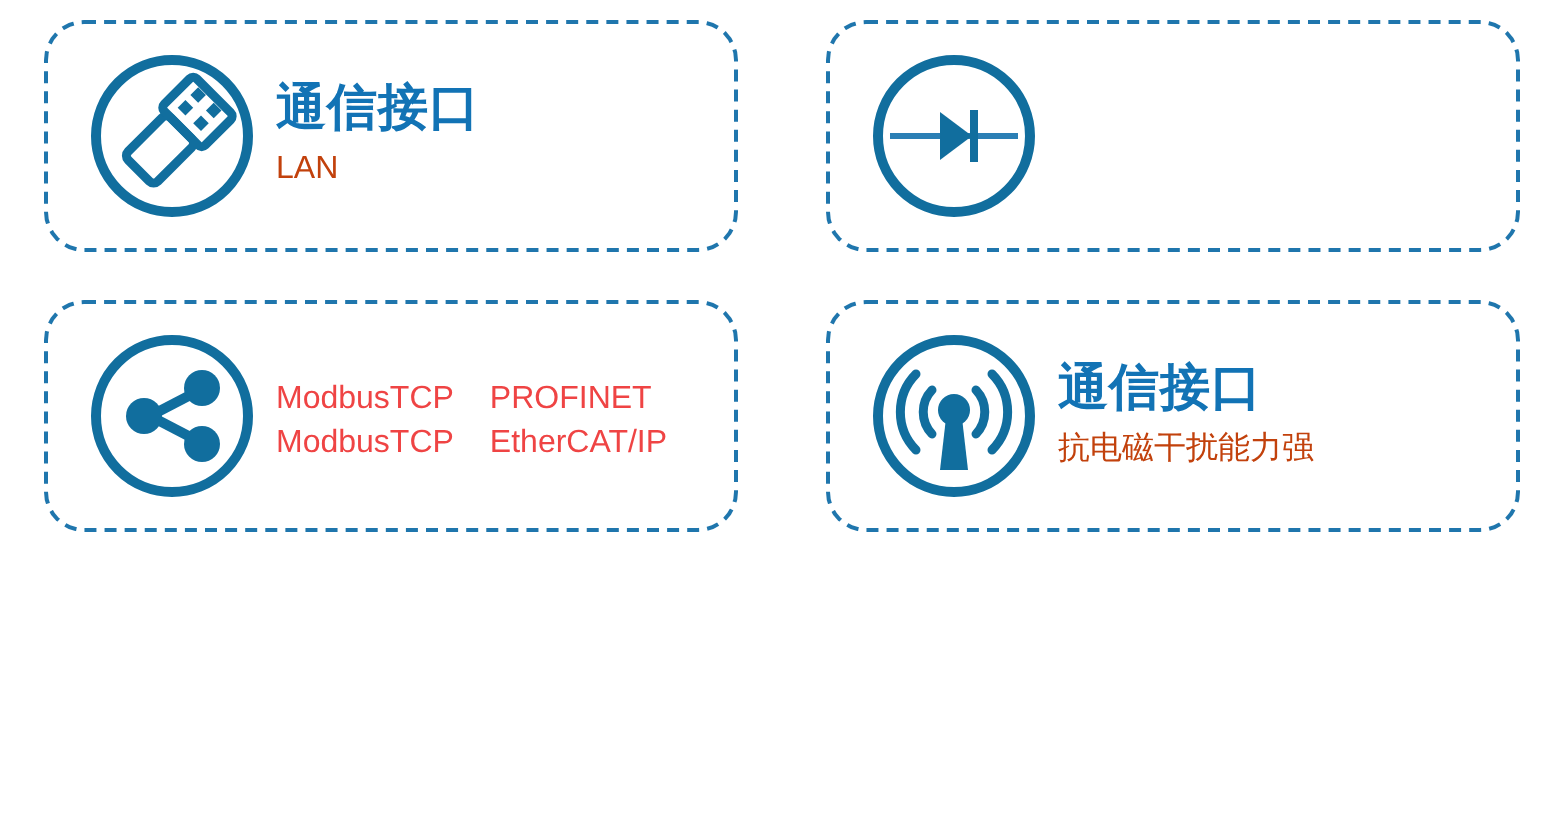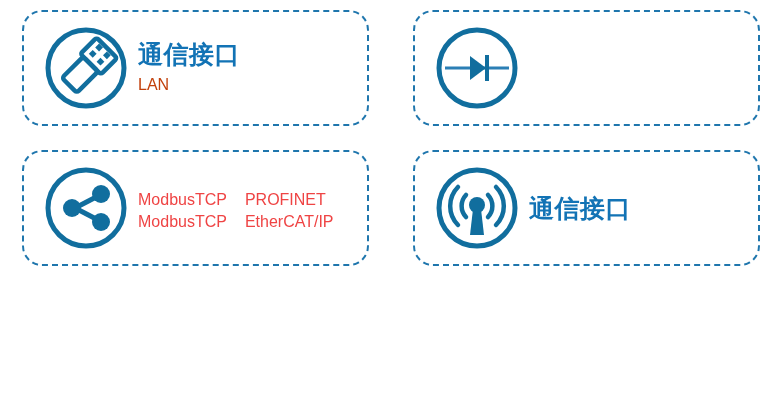--- a/index.html
+++ b/index.html
@@ -162,17 +162,18 @@
           <circle cx="43" cy="40" r="8" fill="#116e9e"></circle>
           <path d="M39 44 L47 44 L50 70 L36 70 Z" fill="#116e9e"></path>
           <path d="M32 30 A16 16 0 0 0 32 52" fill="none" stroke="#116e9e" stroke-width="4.5" stroke-linecap="round"></path>
           <path d="M54 30 A16 16 0 0 1 54 52" fill="none" stroke="#116e9e" stroke-width="4.5" stroke-linecap="round"></path>
           <path d="M24 22 A27 27 0 0 0 24 60" fill="none" stroke="#116e9e" stroke-width="4.5" stroke-linecap="round"></path>
           <path d="M62 22 A27 27 0 0 1 62 60" fill="none" stroke="#116e9e" stroke-width="4.5" stroke-linecap="round"></path>
         </svg>
       </div>
       <div class="card-body">
         <div class="card-title">通信接口</div>
+        <div class="card-subtitle">抗电磁干扰能力强</div>
       </div>
     </div>
   </div>
 
 </div>
 
 </body></html>

